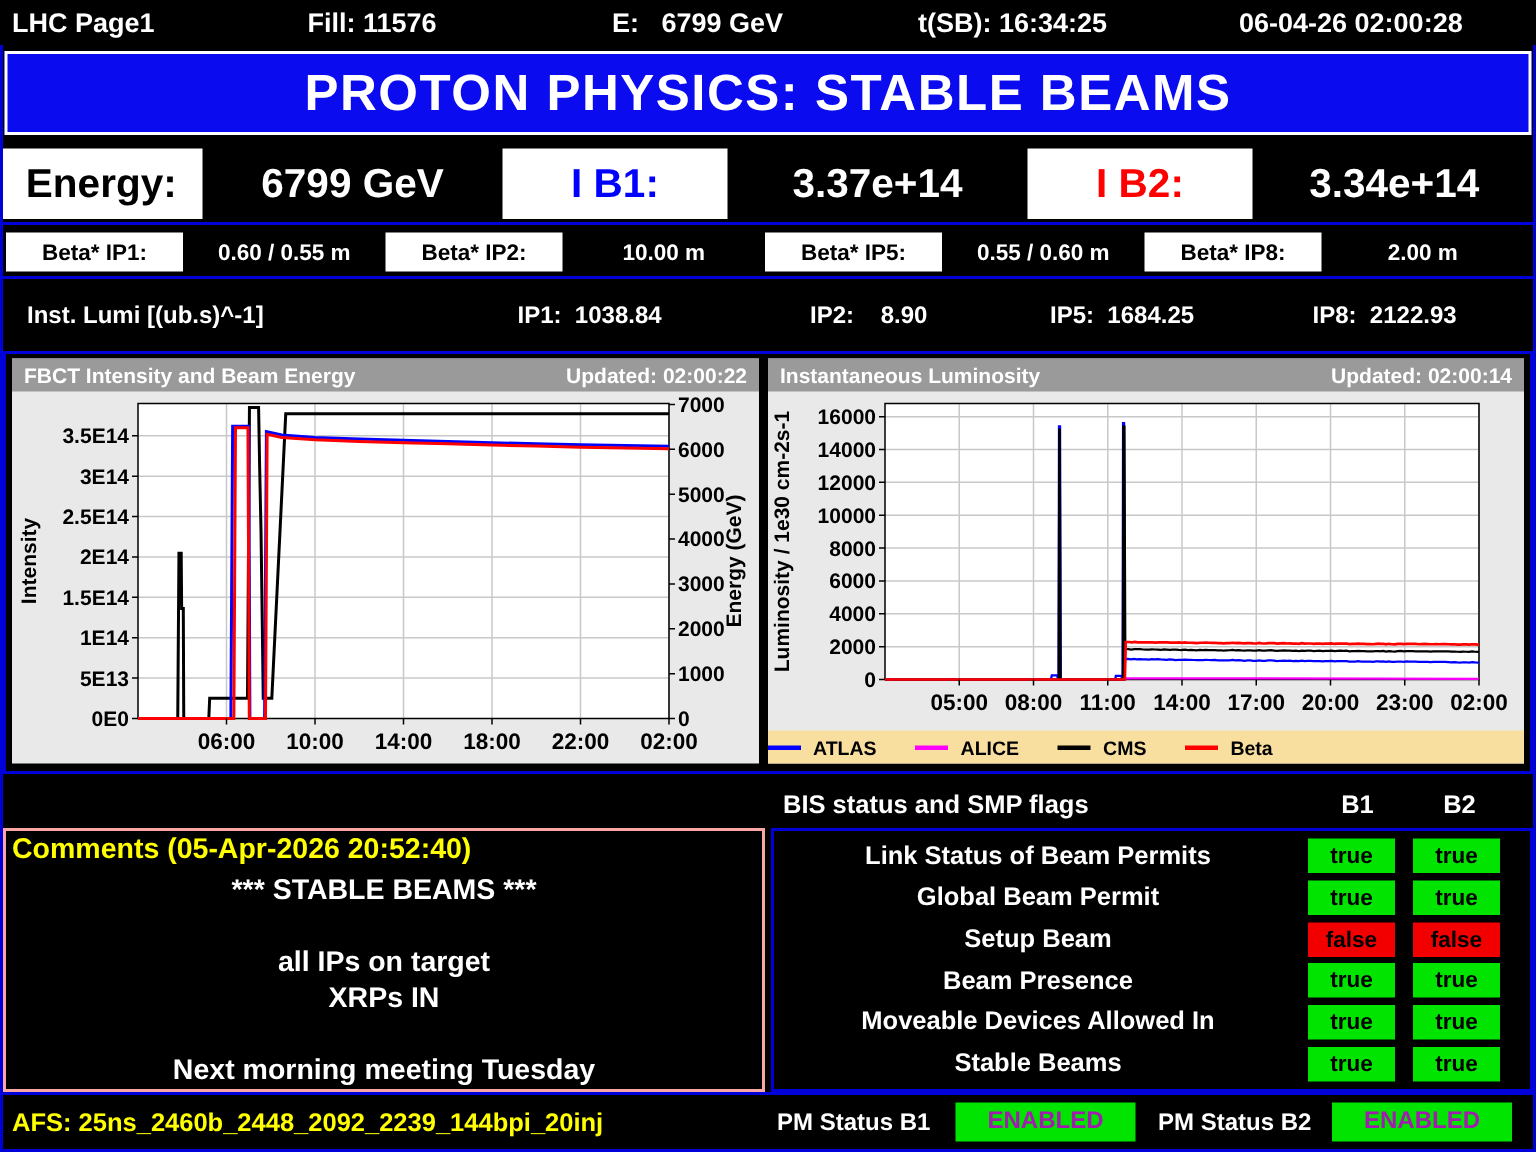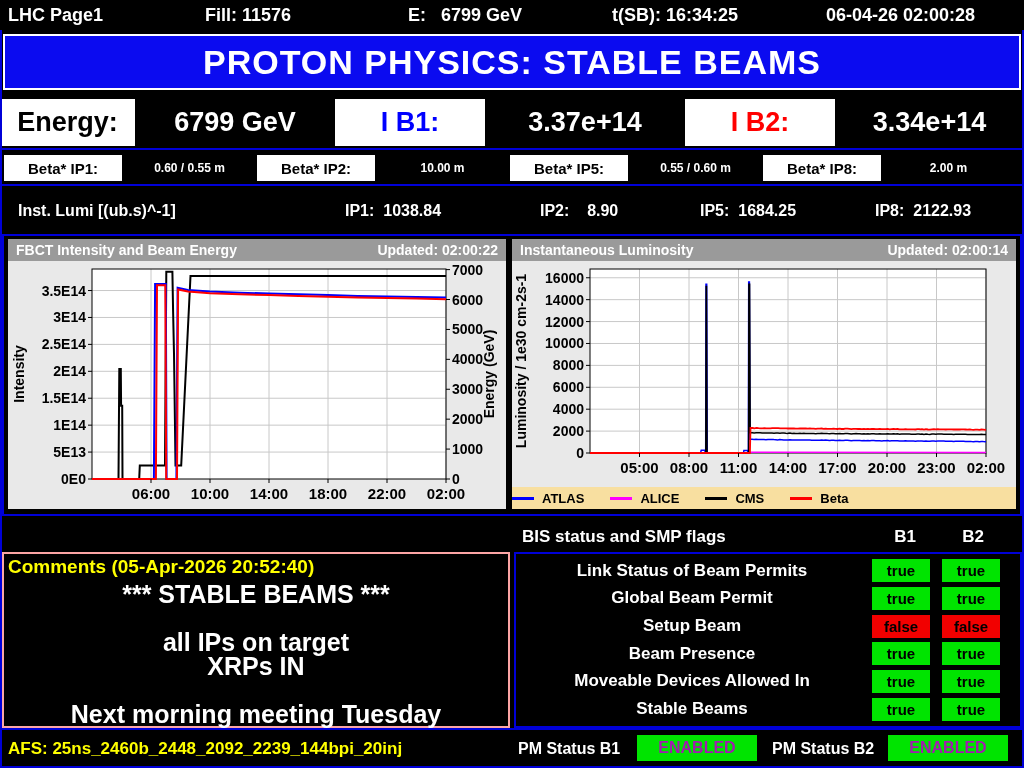--- a/index.html
+++ b/index.html
@@ -17,21 +17,21 @@
   
   .erow{position:absolute;top:97px;left:0;width:1024px;height:51px;display:flex;color:#fff;font-size:27px;
         border-bottom:2px solid #0000d8;}
   .ecell{display:flex;align-items:center;justify-content:center;white-space:pre;}
   .ewhite{background:#fff;color:#000;margin:2px 0;}
   
   .brow{position:absolute;top:152px;left:0;width:1024px;height:34px;display:flex;align-items:center;
         color:#fff;border-bottom:2px solid #0000d8;padding-left:4px;box-sizing:border-box;}
   .blabel{background:#fff;color:#000;width:118px;height:26px;display:flex;align-items:center;justify-content:center;
           font-size:15px;white-space:pre;}
-  .bval{width:135px;text-align:center;font-size:12px;white-space:pre;}
+  .bval{width:135px;text-align:center;font-size:15px;white-space:pre;}
   
   .lrow{position:absolute;top:189px;left:0;width:1024px;height:45px;color:#fff;font-size:16px;}
   .lrow span{position:absolute;top:13px;white-space:pre;}
   
   .charts{position:absolute;top:234px;left:2px;width:1020px;height:282px;border:2px solid #0000d8;
           box-sizing:border-box;background:#000;}
   .panel{position:absolute;top:3px;height:270px;background:#e9e9e9;}
   .panel.left{left:4px;width:498px;}
   .panel.right{left:508px;width:504px;}
   .ptitle{height:22px;background:#9a9a9a;color:#fff;font-size:14px;display:flex;align-items:center;
@@ -42,21 +42,21 @@
   .dash{width:22px;height:3px;background:#000;}
   .ltext{font-size:13px;color:#000;}
   svg text{font-weight:bold;fill:#000;font-family:"Liberation Sans",sans-serif;}
   
   .bishdr{position:absolute;top:520px;left:0;width:1024px;height:32px;color:#fff;font-size:17px;}
   .bishdr span{position:absolute;top:7px;}
   
   .comments{position:absolute;top:552px;left:2px;width:508px;height:176px;border:2px solid #fca5a5;
             box-sizing:border-box;background:#000;}
   .ctitle{color:#ff0;font-size:19px;padding:2px 4px;}
-  .cbody{color:#fff;font-size:25px;line-height:24px;text-align:center;white-space:pre-line;margin-top:2px;}
+  .cbody{color:#fff;font-size:19px;line-height:24px;text-align:center;white-space:pre-line;margin-top:2px;}
   
   .bis{position:absolute;top:552px;left:514px;width:508px;height:176px;border:2px solid #0000d8;
        box-sizing:border-box;background:#000;display:flex;flex-direction:column;justify-content:space-around;
        padding:3px 0;}
   .bisrow{display:flex;align-items:center;height:26px;}
   .bislabel{width:352px;text-align:center;color:#fff;font-size:17px;}
   .stbox{width:58px;height:23px;line-height:23px;text-align:center;color:#000;font-size:15px;margin-left:4px;}
   .stbox.b2x{margin-left:12px;}
   .st-green{background:#00e400;}
   .st-red{background:#f20000;}

